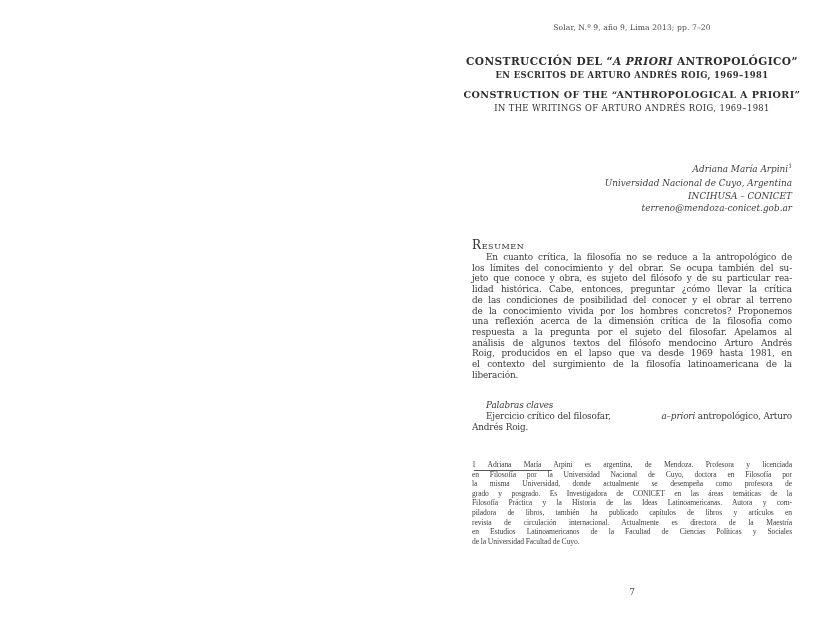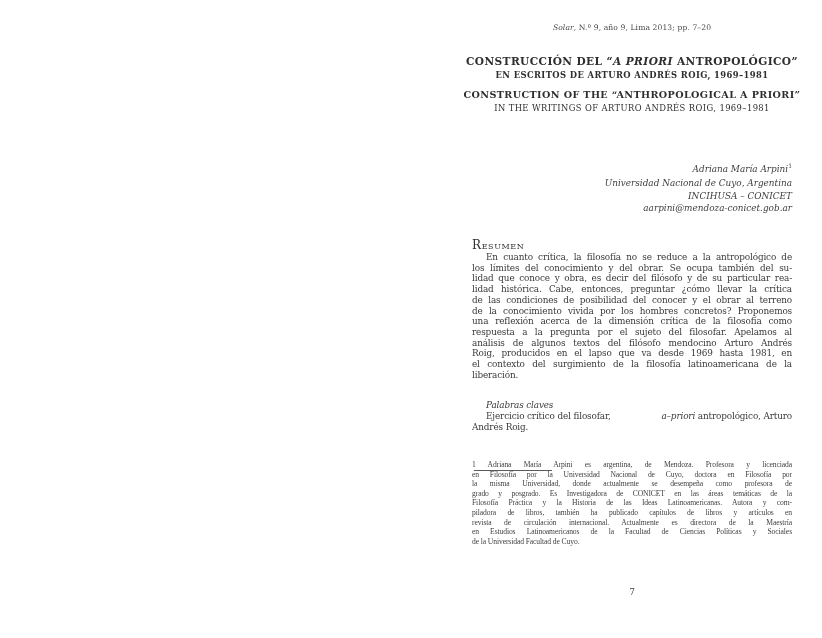--- a/index.html
+++ b/index.html
@@ -9,21 +9,21 @@
     background:#ffffff;
     font-family:"DejaVu Serif", serif;
     color:#3d3d3d;
     overflow:hidden;
   }
   
   .running-header{
     position:absolute;top:23px;left:472px;width:320px;
     text-align:center;font-size:7.6px;color:#4a4a4a;letter-spacing:0.1px;
   }
-  .running-header .jtitle{font-style:italic;}
+  .running-header .jtitle{}
   
   .title-block{
     position:absolute;top:55px;left:452px;width:360px;
     text-align:center;color:#2e2e2e;
   }
   .t-es1{font-size:10.6px;font-weight:bold;letter-spacing:0.4px;line-height:13px;}
   .t-es1 .it{font-style:italic;}
   .t-es2{font-size:8.4px;font-weight:bold;letter-spacing:0.4px;line-height:12px;margin-top:1px;}
   .t-en1{font-size:9.6px;font-weight:bold;letter-spacing:0.4px;line-height:12px;margin-top:8px;}
   .t-en2{font-size:8.4px;font-weight:normal;letter-spacing:0.4px;line-height:12px;margin-top:1px;}
@@ -81,29 +81,29 @@
     <div class="t-es1"><span>CONSTRUCCIÓN DEL “</span><span class="it">A PRIORI</span><span> ANTROPOLÓGICO”</span></div>
     <div class="t-es2">EN ESCRITOS DE ARTURO ANDRÉS ROIG, 1969–1981</div>
     <div class="t-en1">CONSTRUCTION OF THE “ANTHROPOLOGICAL A PRIORI”</div>
     <div class="t-en2">IN THE WRITINGS OF ARTURO ANDRÉS ROIG, 1969–1981</div>
   </div>
 
   <div class="author-block">
     <div class="author-name"><span>Adriana María Arpini</span><sup>1</sup></div>
     <div>Universidad Nacional de Cuyo, Argentina</div>
     <div>INCIHUSA – CONICET</div>
-    <div>aarpini@mendoza-conicet.gob.ar</div>
+    <div>terreno@mendoza-conicet.gob.ar</div>
   </div>
 
   <div class="resumen-heading">Resumen</div>
 
   <div class="abstract">
     <div class="jl fl">En cuanto crítica, la filosofía no se reduce a la antropológico de</div>
     <div class="jl">los límites del conocimiento y del obrar. Se ocupa también del su-</div>
-    <div class="jl">lidad que conoce y obra, es decir del filósofo y de su particular rea-</div>
+    <div class="jl">jeto que conoce y obra, es sujeto del filósofo y de su particular rea-</div>
     <div class="jl">lidad histórica. Cabe, entonces, preguntar ¿cómo llevar la crítica</div>
     <div class="jl">de las condiciones de posibilidad del conocer y el obrar al terreno</div>
     <div class="jl">de la conocimiento vivida por los hombres concretos? Proponemos</div>
     <div class="jl">una reflexión acerca de la dimensión crítica de la filosofía como</div>
     <div class="jl">respuesta a la pregunta por el sujeto del filosofar. Apelamos al</div>
     <div class="jl">análisis de algunos textos del filósofo mendocino Arturo Andrés</div>
     <div class="jl">Roig, producidos en el lapso que va desde 1969 hasta 1981, en</div>
     <div class="jl">el contexto del surgimiento de la filosofía latinoamericana de la</div>
     <div class="ll">liberación.</div>
   </div>

